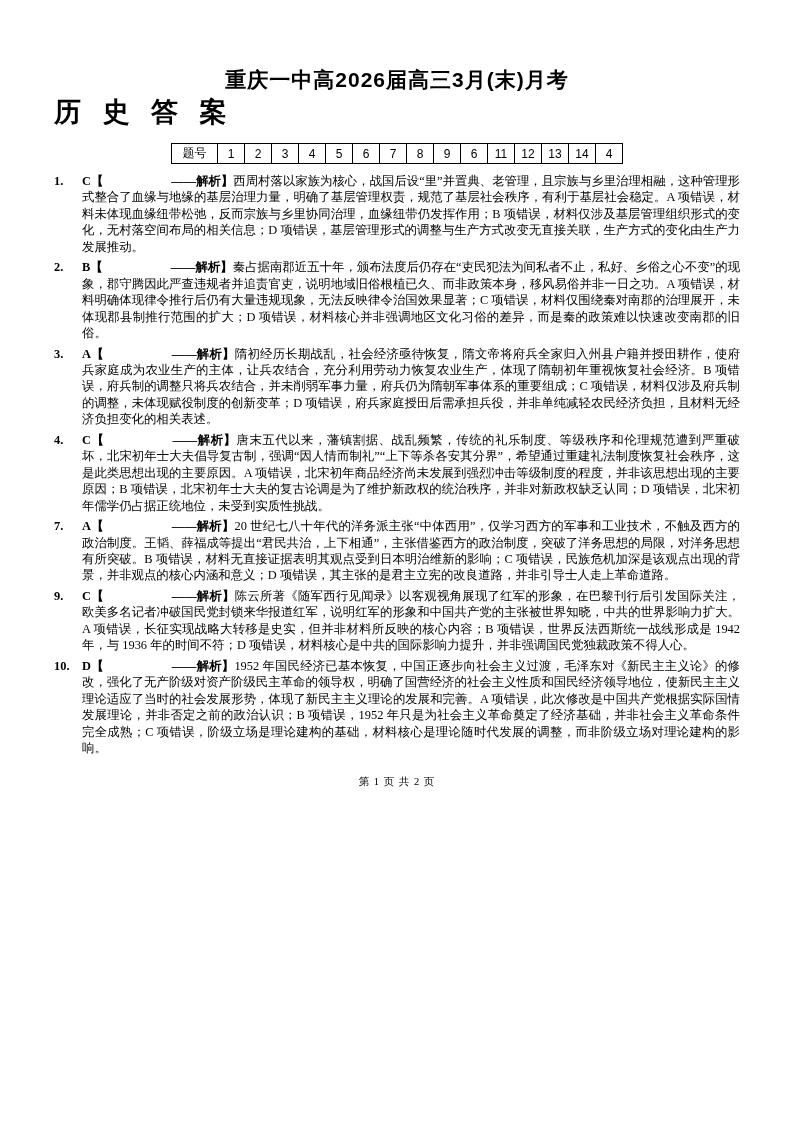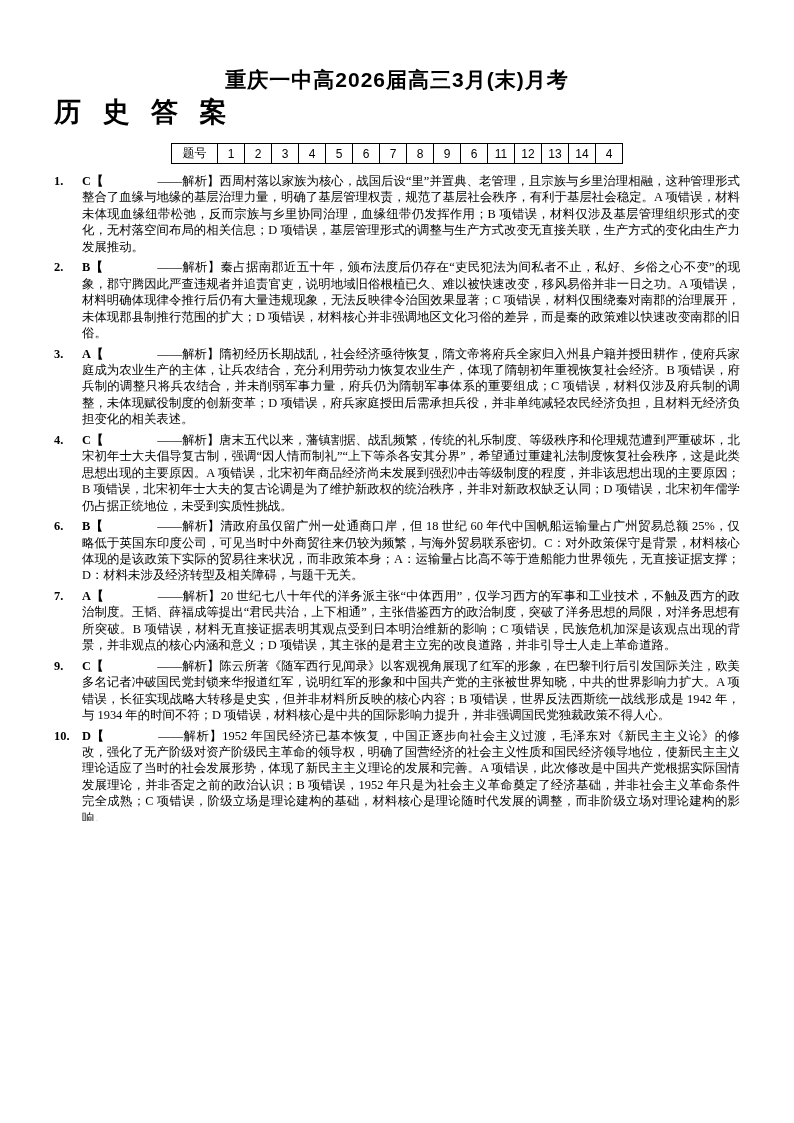--- a/index.html
+++ b/index.html
@@ -50,21 +50,21 @@
     text-indent:-28px;
     margin-bottom:4px;
   }
   .item-num {
     font-weight:bold;
     display:inline-block;
     width:28px;
     text-indent:0;
   }
   .item-ans { font-weight:bold; }
-  .item-prefix { font-weight:normal; margin-left:54px; }
+  .item-prefix { font-weight:bold; margin-left:68px; }
   .item-text { }
   .footer {
     position:absolute;
     left:0; bottom:32px;
     width:100%;
     text-align:center;
     font-size:10.5px;
     letter-spacing:1px;
   }
 </style>
@@ -99,45 +99,43 @@
     </tbody>
   </table>
 
   <div class="items">
 
     <div class="item">
       <span class="item-num">1.</span><span class="item-ans">C【</span><span class="item-prefix">——解析】</span><span class="item-text">西周村落以家族为核心，战国后设“里”并置典、老管理，且宗族与乡里治理相融，这种管理形式整合了血缘与地缘的基层治理力量，明确了基层管理权责，规范了基层社会秩序，有利于基层社会稳定。A 项错误，材料未体现血缘纽带松弛，反而宗族与乡里协同治理，血缘纽带仍发挥作用；B 项错误，材料仅涉及基层管理组织形式的变化，无村落空间布局的相关信息；D 项错误，基层管理形式的调整与生产方式改变无直接关联，生产方式的变化由生产力发展推动。</span>
     </div>
 
     <div class="item">
-      <span class="item-num">2.</span><span class="item-ans">B【</span><span class="item-prefix">——解析】</span><span class="item-text">秦占据南郡近五十年，颁布法度后仍存在“吏民犯法为间私者不止，私好、乡俗之心不变”的现象，郡守腾因此严查违规者并追责官吏，说明地域旧俗根植已久、难以被快速改变，移风易俗并非一日之功。A 项错误，材料明确体现律令推行后仍有大量违规现象，无法反映律令治国效果显著；C 项错误，材料仅围绕秦对南郡的治理展开，未体现郡县制推行范围的扩大；D 项错误，材料核心并非强调地区文化习俗的差异，而是秦的政策难以快速改变南郡的旧俗。</span>
+      <span class="item-num">2.</span><span class="item-ans">B【</span><span class="item-prefix">——解析】</span><span class="item-text">秦占据南郡近五十年，颁布法度后仍存在“吏民犯法为间私者不止，私好、乡俗之心不变”的现象，郡守腾因此严查违规者并追责官吏，说明地域旧俗根植已久、而非政策本身，移风易俗并非一日之功。A 项错误，材料明确体现律令推行后仍有大量违规现象，无法反映律令治国效果显著；C 项错误，材料仅围绕秦对南郡的治理展开，未体现郡县制推行范围的扩大；D 项错误，材料核心并非强调地区文化习俗的差异，而是秦的政策难以快速改变南郡的旧俗。</span>
     </div>
 
     <div class="item">
       <span class="item-num">3.</span><span class="item-ans">A【</span><span class="item-prefix">——解析】</span><span class="item-text">隋初经历长期战乱，社会经济亟待恢复，隋文帝将府兵全家归入州县户籍并授田耕作，使府兵家庭成为农业生产的主体，让兵农结合，充分利用劳动力恢复农业生产，体现了隋朝初年重视恢复社会经济。B 项错误，府兵制的调整只将兵农结合，并未削弱军事力量，府兵仍为隋朝军事体系的重要组成；C 项错误，材料仅涉及府兵制的调整，未体现赋役制度的创新变革；D 项错误，府兵家庭授田后需承担兵役，并非单纯减轻农民经济负担，且材料无经济负担变化的相关表述。</span>
     </div>
 
     <div class="item">
       <span class="item-num">4.</span><span class="item-ans">C【</span><span class="item-prefix">——解析】</span><span class="item-text">唐末五代以来，藩镇割据、战乱频繁，传统的礼乐制度、等级秩序和伦理规范遭到严重破坏，北宋初年士大夫倡导复古制，强调“因人情而制礼”“上下等杀各安其分界”，希望通过重建礼法制度恢复社会秩序，这是此类思想出现的主要原因。A 项错误，北宋初年商品经济尚未发展到强烈冲击等级制度的程度，并非该思想出现的主要原因；B 项错误，北宋初年士大夫的复古论调是为了维护新政权的统治秩序，并非对新政权缺乏认同；D 项错误，北宋初年儒学仍占据正统地位，未受到实质性挑战。</span>
     </div>
 
 
-    <div class="item">
-      <span class="item-num">6.</span><span class="item-ans">B【</span><span class="item-prefix">——解析】</span><span class="item-text">清政府虽仅留广州一处通商口岸，但 18 世纪 60 年代中国帆船运输量占广州贸易总额 25%，仅略低于英国东印度公司，可见当时中外商贸往来仍较为频繁，与海外贸易联系密切。C：对外政策保守是背景，材料核心体现的是该政策下实际的贸易往来状况，而非政策本身；A：运输量占比高不等于造船能力世界领先，无直接证据支撑；D：材料未涉及经济转型及相关障碍，与题干无关。</span>
-    </div>
 
     <div class="item">
       <span class="item-num">7.</span><span class="item-ans">A【</span><span class="item-prefix">——解析】</span><span class="item-text">20 世纪七八十年代的洋务派主张“中体西用”，仅学习西方的军事和工业技术，不触及西方的政治制度。王韬、薛福成等提出“君民共治，上下相通”，主张借鉴西方的政治制度，突破了洋务思想的局限，对洋务思想有所突破。B 项错误，材料无直接证据表明其观点受到日本明治维新的影响；C 项错误，民族危机加深是该观点出现的背景，并非观点的核心内涵和意义；D 项错误，其主张的是君主立宪的改良道路，并非引导士人走上革命道路。</span>
     </div>
 
 
     <div class="item">
-      <span class="item-num">9.</span><span class="item-ans">C【</span><span class="item-prefix">——解析】</span><span class="item-text">陈云所著《随军西行见闻录》以客观视角展现了红军的形象，在巴黎刊行后引发国际关注，欧美多名记者冲破国民党封锁来华报道红军，说明红军的形象和中国共产党的主张被世界知晓，中共的世界影响力扩大。A 项错误，长征实现战略大转移是史实，但并非材料所反映的核心内容；B 项错误，世界反法西斯统一战线形成是 1942 年，与 1934 年的时间不符；D 项错误，材料核心是中共的国际影响力提升，并非强调国民党独裁政策不得人心。</span>
+      <span class="item-num">9.</span><span class="item-ans">C【</span><span class="item-prefix">——解析】</span><span class="item-text">陈云所著《随军西行见闻录》以客观视角展现了红军的形象，在巴黎刊行后引发国际关注，欧美多名记者冲破国民党封锁来华报道红军，说明红军的形象和中国共产党的主张被世界知晓，中共的世界影响力扩大。A 项错误，长征实现战略大转移是史实，但并非材料所反映的核心内容；B 项错误，世界反法西斯统一战线形成是 1942 年，与 1936 年的时间不符；D 项错误，材料核心是中共的国际影响力提升，并非强调国民党独裁政策不得人心。</span>
     </div>
 
     <div class="item">
       <span class="item-num">10.</span><span class="item-ans">D【</span><span class="item-prefix">——解析】</span><span class="item-text">1952 年国民经济已基本恢复，中国正逐步向社会主义过渡，毛泽东对《新民主主义论》的修改，强化了无产阶级对资产阶级民主革命的领导权，明确了国营经济的社会主义性质和国民经济领导地位，使新民主主义理论适应了当时的社会发展形势，体现了新民主主义理论的发展和完善。A 项错误，此次修改是中国共产党根据实际国情发展理论，并非否定之前的政治认识；B 项错误，1952 年只是为社会主义革命奠定了经济基础，并非社会主义革命条件完全成熟；C 项错误，阶级立场是理论建构的基础，材料核心是理论随时代发展的调整，而非阶级立场对理论建构的影响。</span>
     </div>
 
   </div>
 
+  <div class="footer">第 1 页 共 2 页</div>
 
 </div>
 
 </body></html>

